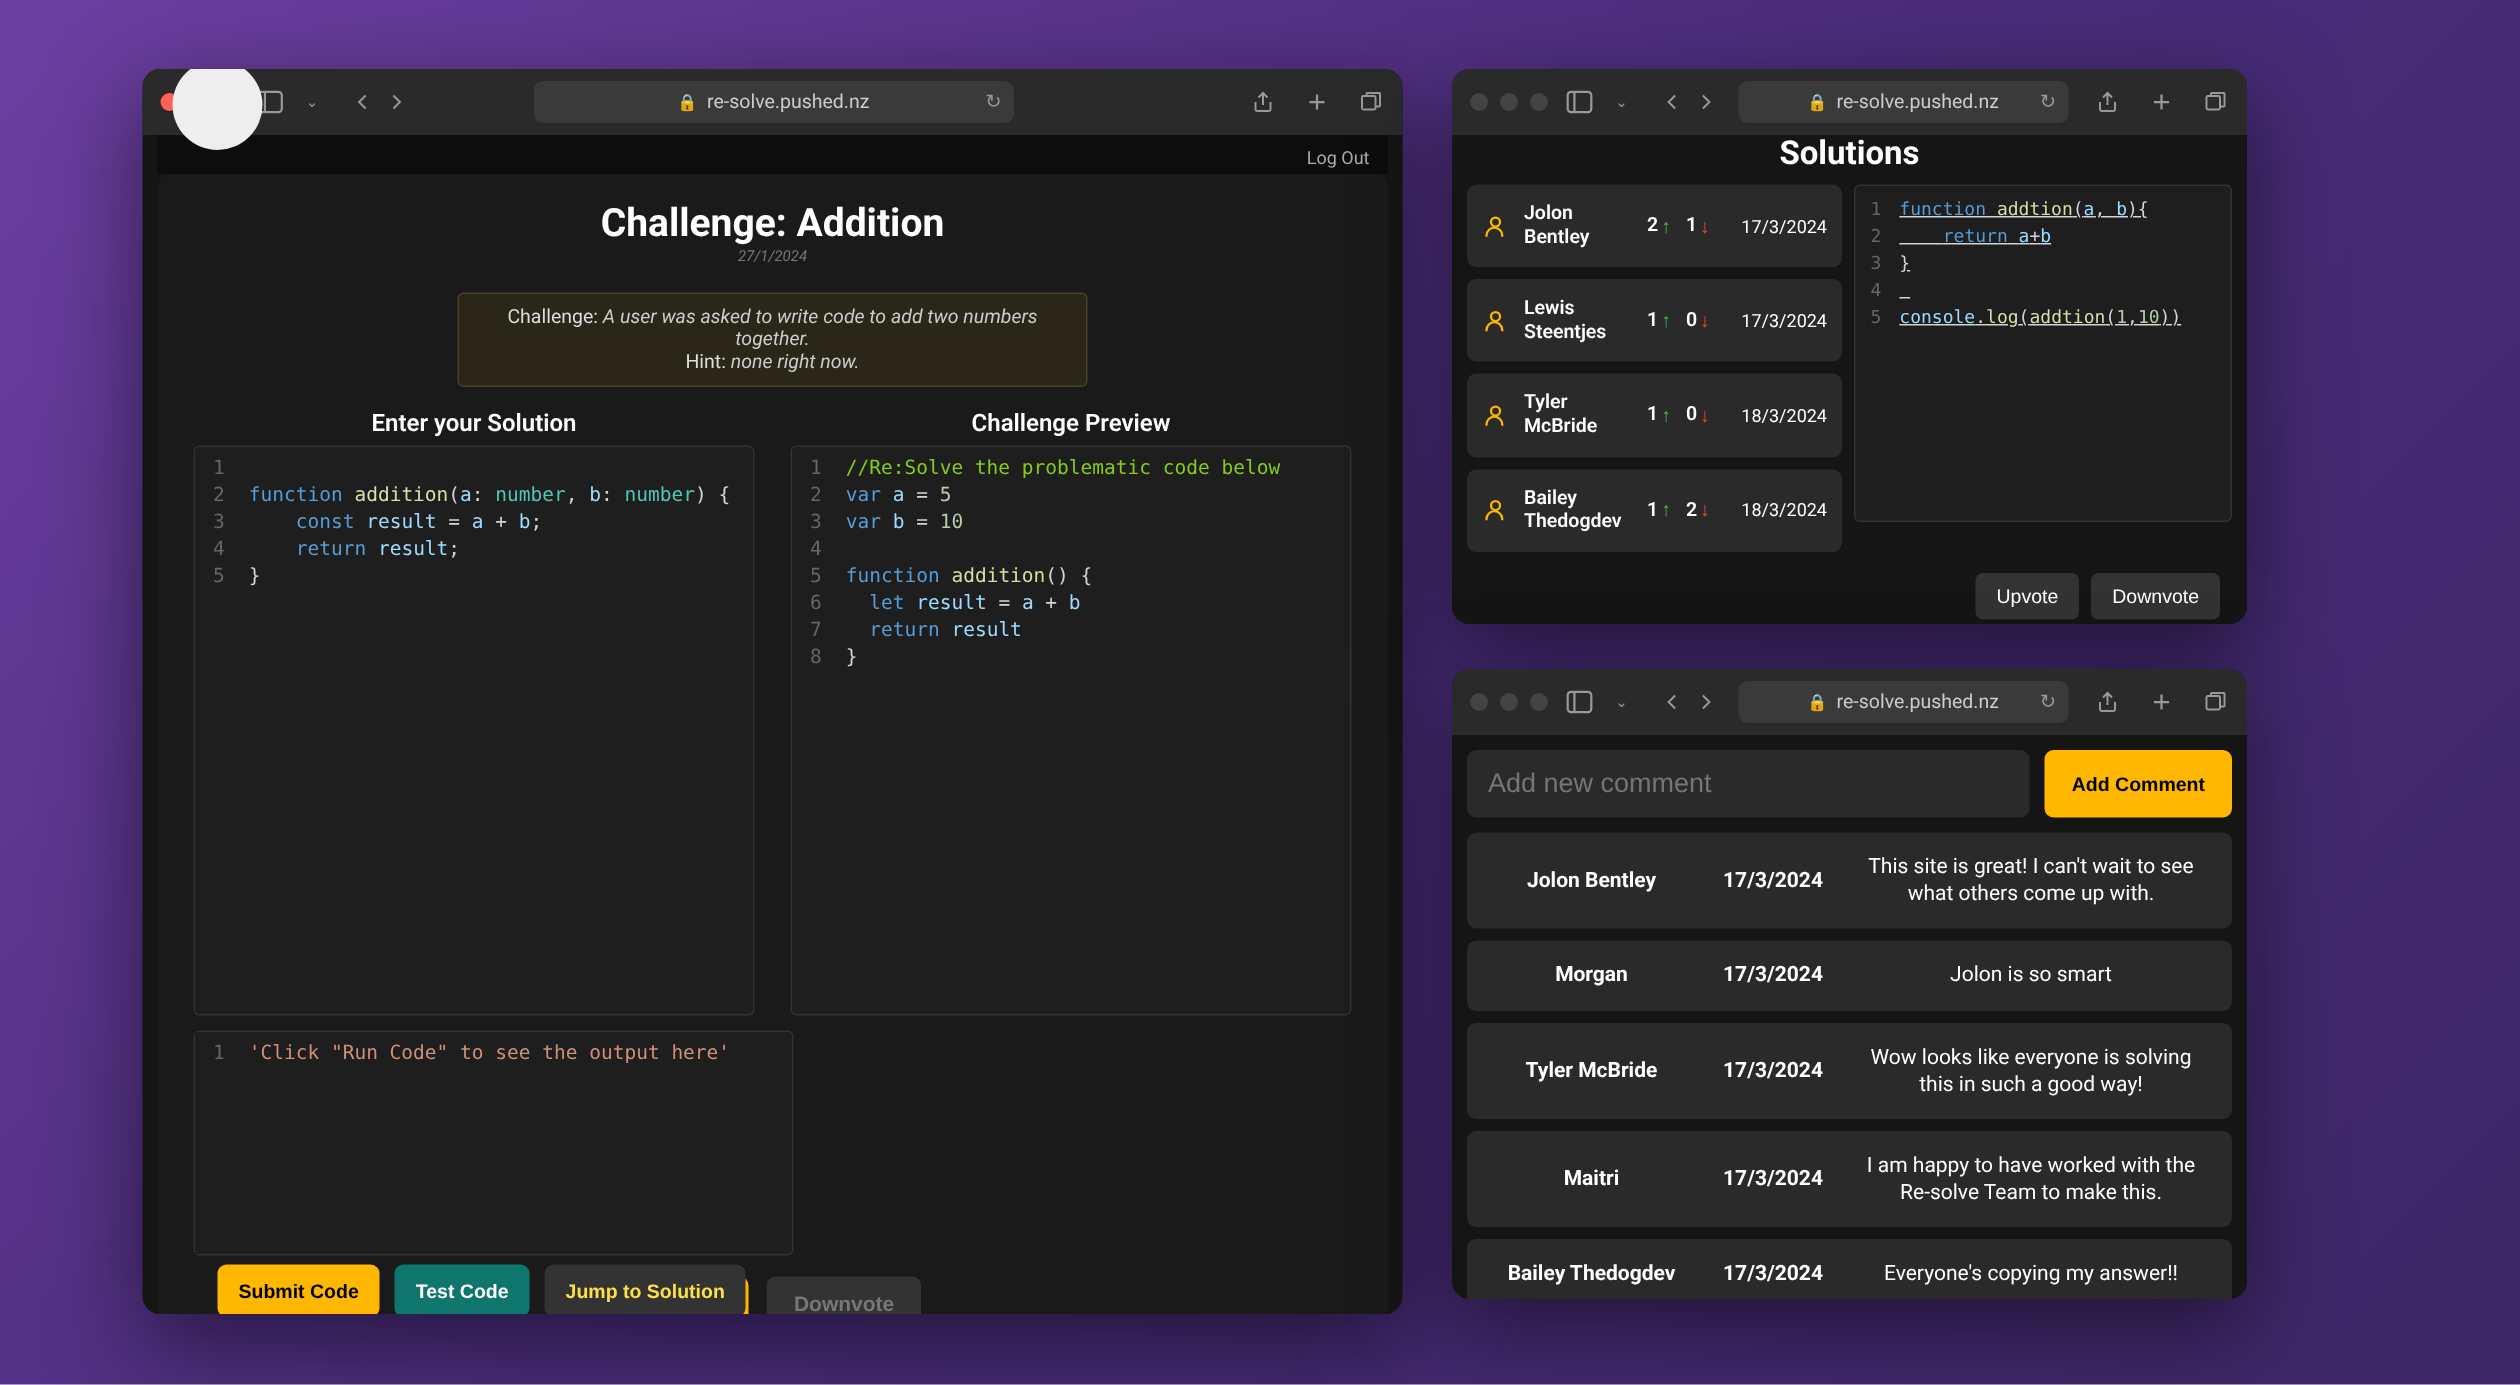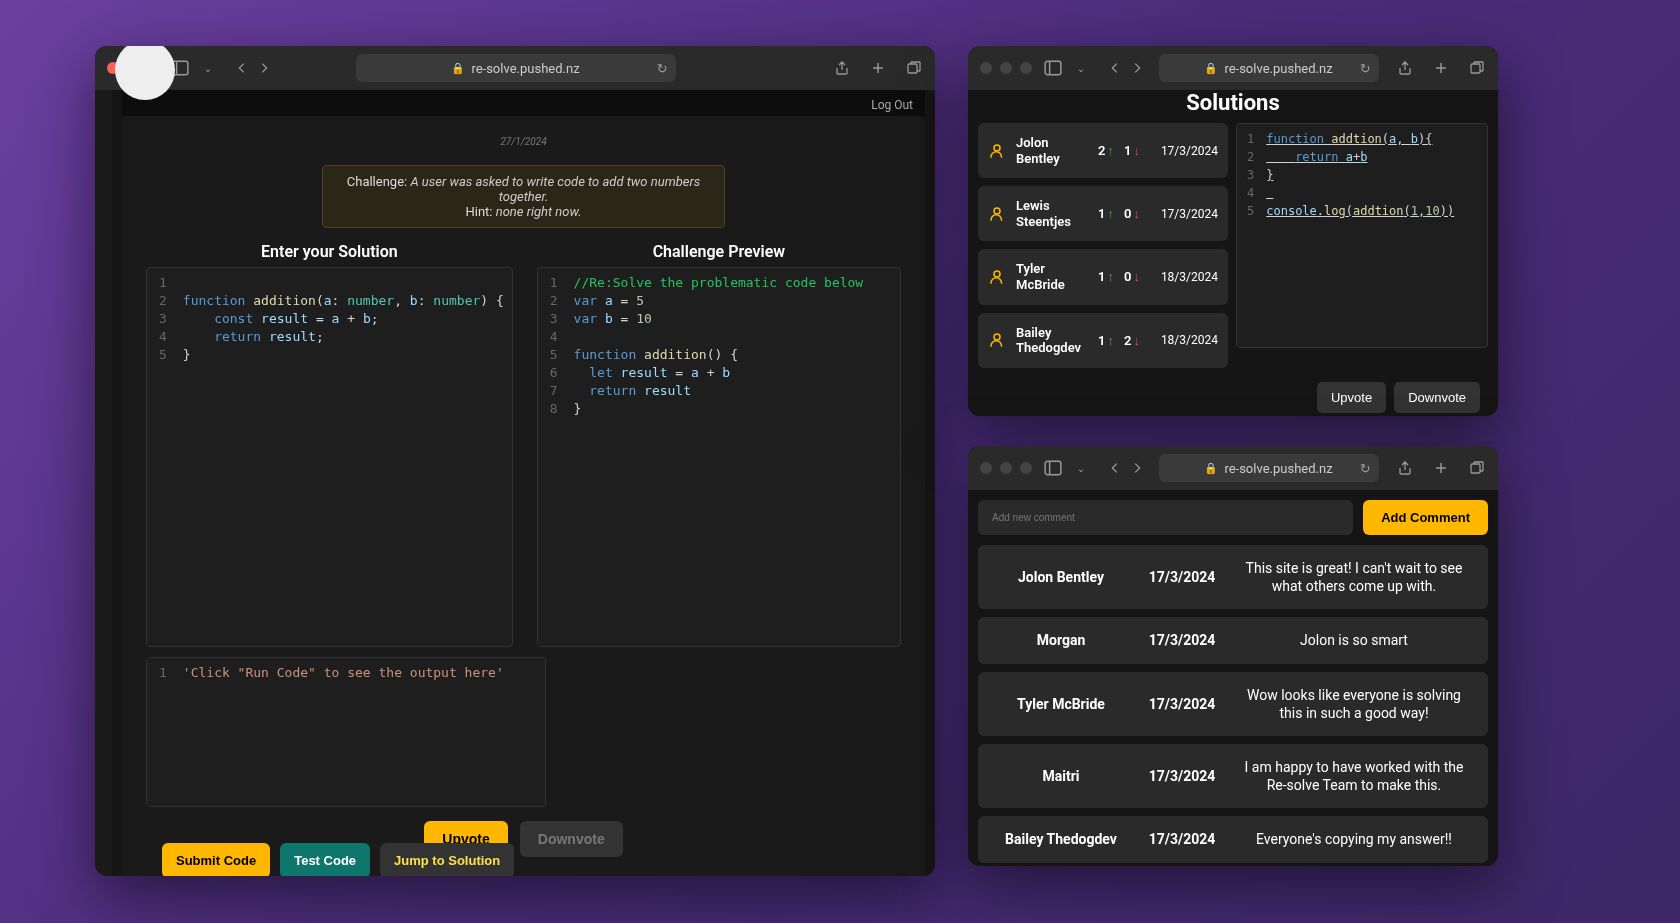--- a/index.html
+++ b/index.html
@@ -52,21 +52,21 @@
   font-size: 13px;
   position: relative;
 }
 .addressbar .lock { font-size: 11px; }
 .addressbar .reload { position: absolute; right: 8px; color: #999; }
 .tb-right { display: flex; gap: 18px; color: #999; margin-left: auto; }
 .tb-right svg { width: 16px; height: 16px; }
 
 
 .win1 { left: 95px; top: 46px; width: 840px; height: 830px; }
-.win1 .content { background: #151515; height: calc(100% - 44px); padding: 0 10px 10px; overflow: hidden; margin-left: 17px; }
+.win1 .content { background: #151515; height: calc(100% - 44px); padding: 0 10px 10px; overflow: hidden; }
 .win1 .inner { background: #1a1a1a; border-radius: 8px; height: 100%; padding: 0; position: relative; }
 .topbar { display: flex; justify-content: flex-end; padding: 8px 12px 4px; background: #0d0d0d; }
 .logout { color: #aaa; font-size: 12px; }
 .logo-circle { position: absolute; left: 20px; top: -6px; width: 60px; height: 60px; border-radius: 50%; background: #eee; }
 .challenge-header { text-align: center; padding: 18px 0 10px; }
 .challenge-title { color: #fff; font-size: 26px; font-weight: 700; }
 .challenge-date { color: #777; font-size: 10px; font-style: italic; margin-top: 2px; }
 .hint-box { background: #2a2618; border: 1px solid #4a4220; border-radius: 4px; margin: 8px 200px 14px; padding: 8px 14px; text-align: center; color: #ccc; font-size: 13px; font-style: italic; }
 .hint-box .hint-label, .hint-box .challenge-label { font-style: normal; color: #ddd; }
 .editors-row { display: flex; gap: 24px; padding: 0 24px; }
@@ -75,21 +75,21 @@
 .code-editor { background: #1e1e1e; border: 1px solid #333; border-radius: 4px; height: 380px; font-family: "SF Mono", Menlo, monospace; font-size: 13px; display: flex; overflow: hidden; }
 .gutter { background: #1e1e1e; color: #666; padding: 6px 8px 6px 12px; text-align: right; user-select: none; }
 .gutter div { line-height: 18px; }
 .code-lines { padding: 6px 8px; color: #d4d4d4; }
 .code-lines div { line-height: 18px; white-space: pre; }
 .kw { color: #569cd6; }
 .fn { color: #dcdcaa; }
 .pr { color: #9cdcfe; }
 .ty { color: #4ec9b0; }
 .st { color: #ce9178; }
-.cm { color: #22c55e; }
+.cm { color: #84cc16; }
 .nm { color: #b5cea8; }
 .output-box { margin: 10px 24px 0; background: #1e1e1e; border: 1px solid #333; border-radius: 4px; height: 150px; font-family: "SF Mono", Menlo, monospace; font-size: 13px; display: flex; width: 400px; }
 .vote-row { display: flex; gap: 12px; justify-content: center; margin-top: 14px; }
 .vote-btn { padding: 10px 18px; border-radius: 6px; font-size: 14px; font-weight: 600; border: none; }
 .upvote-btn { background: #ffb700; color: #000; }
 .downvote-btn { background: #333; color: #777; }
 .bottom-btns { position: absolute; bottom: 14px; left: 40px; display: flex; gap: 10px; }
 .bottom-btns button { padding: 10px 14px; border-radius: 6px; font-size: 13px; font-weight: 600; border: none; }
 .submit-btn { background: #ffb700; color: #000; }
 .test-btn { background: #0f766e; color: #fff; }
@@ -111,21 +111,21 @@
 .sol-code { flex: 1; background: #1e1e1e; border: 1px solid #333; border-radius: 4px; display: flex; font-family: "SF Mono", Menlo, monospace; font-size: 12px; overflow: hidden; position: relative; height: 225px;}
 .sol-code .gutter { padding: 6px 6px 6px 10px; }
 .sol-code .code-lines { padding: 6px 6px; text-decoration: underline; }
 .sol-vote-row { position: absolute; right: 18px; top: 336px; display: flex; gap: 8px; }
 .sol-vote-row button { padding: 8px 14px; border-radius: 5px; font-size: 13px; border: none; background: #333; color: #fff; }
 
 
 .win3 { left: 968px; top: 446px; width: 530px; height: 420px; }
 .win3 .content { background: #151515; height: calc(100% - 44px); padding: 10px; }
 .comment-input-row { display: flex; gap: 10px; margin-bottom: 10px; }
-.comment-input { flex: 1; background: #2a2a2a; border: none; border-radius: 6px; padding: 12px 14px; color: #999; font-size: 10px; }
+.comment-input { flex: 1; background: #2a2a2a; border: none; border-radius: 6px; padding: 12px 14px; color: #999; font-size: 18px; }
 .add-comment-btn { background: #ffb700; color: #000; border: none; border-radius: 6px; padding: 4px 18px; font-size: 13px; font-weight: 700; }
 .comment-list { display: flex; flex-direction: column; gap: 8px; }
 .comment-item { background: #2a2a2a; border-radius: 6px; padding: 14px 18px; display: flex; align-items: center; gap: 16px; color: #fff; font-size: 14px; }
 .comment-item .c-name { flex: 0 0 130px; font-weight: 700; text-align: center; }
 .comment-item .c-date { flex: 0 0 80px; font-weight: 700; text-align: center; }
 .comment-item .c-text { flex: 1; font-weight: 400; text-align: center; line-height: 1.3; }
 </style>
 </head>
 <body>
 
@@ -180,20 +180,21 @@
         </div>
     </div>
   </div>
   <div class="content">
     <div class="topbar">
       <div class="logo-circle"></div>
       <span class="logout">Log Out</span>
     </div>
     <div class="inner">
       <div class="challenge-header">
+        <div class="challenge-title">Challenge: Addition</div>
         <div class="challenge-date">27/1/2024</div>
       </div>
       <div class="hint-box">
         <span class="challenge-label">Challenge:</span>
         <span>A user was asked to write code to add two numbers together.</span><br>
         <span class="hint-label">Hint:</span>
         <span>none right now.</span>
       </div>
       <div class="editors-row">
         <div class="editor-col">

